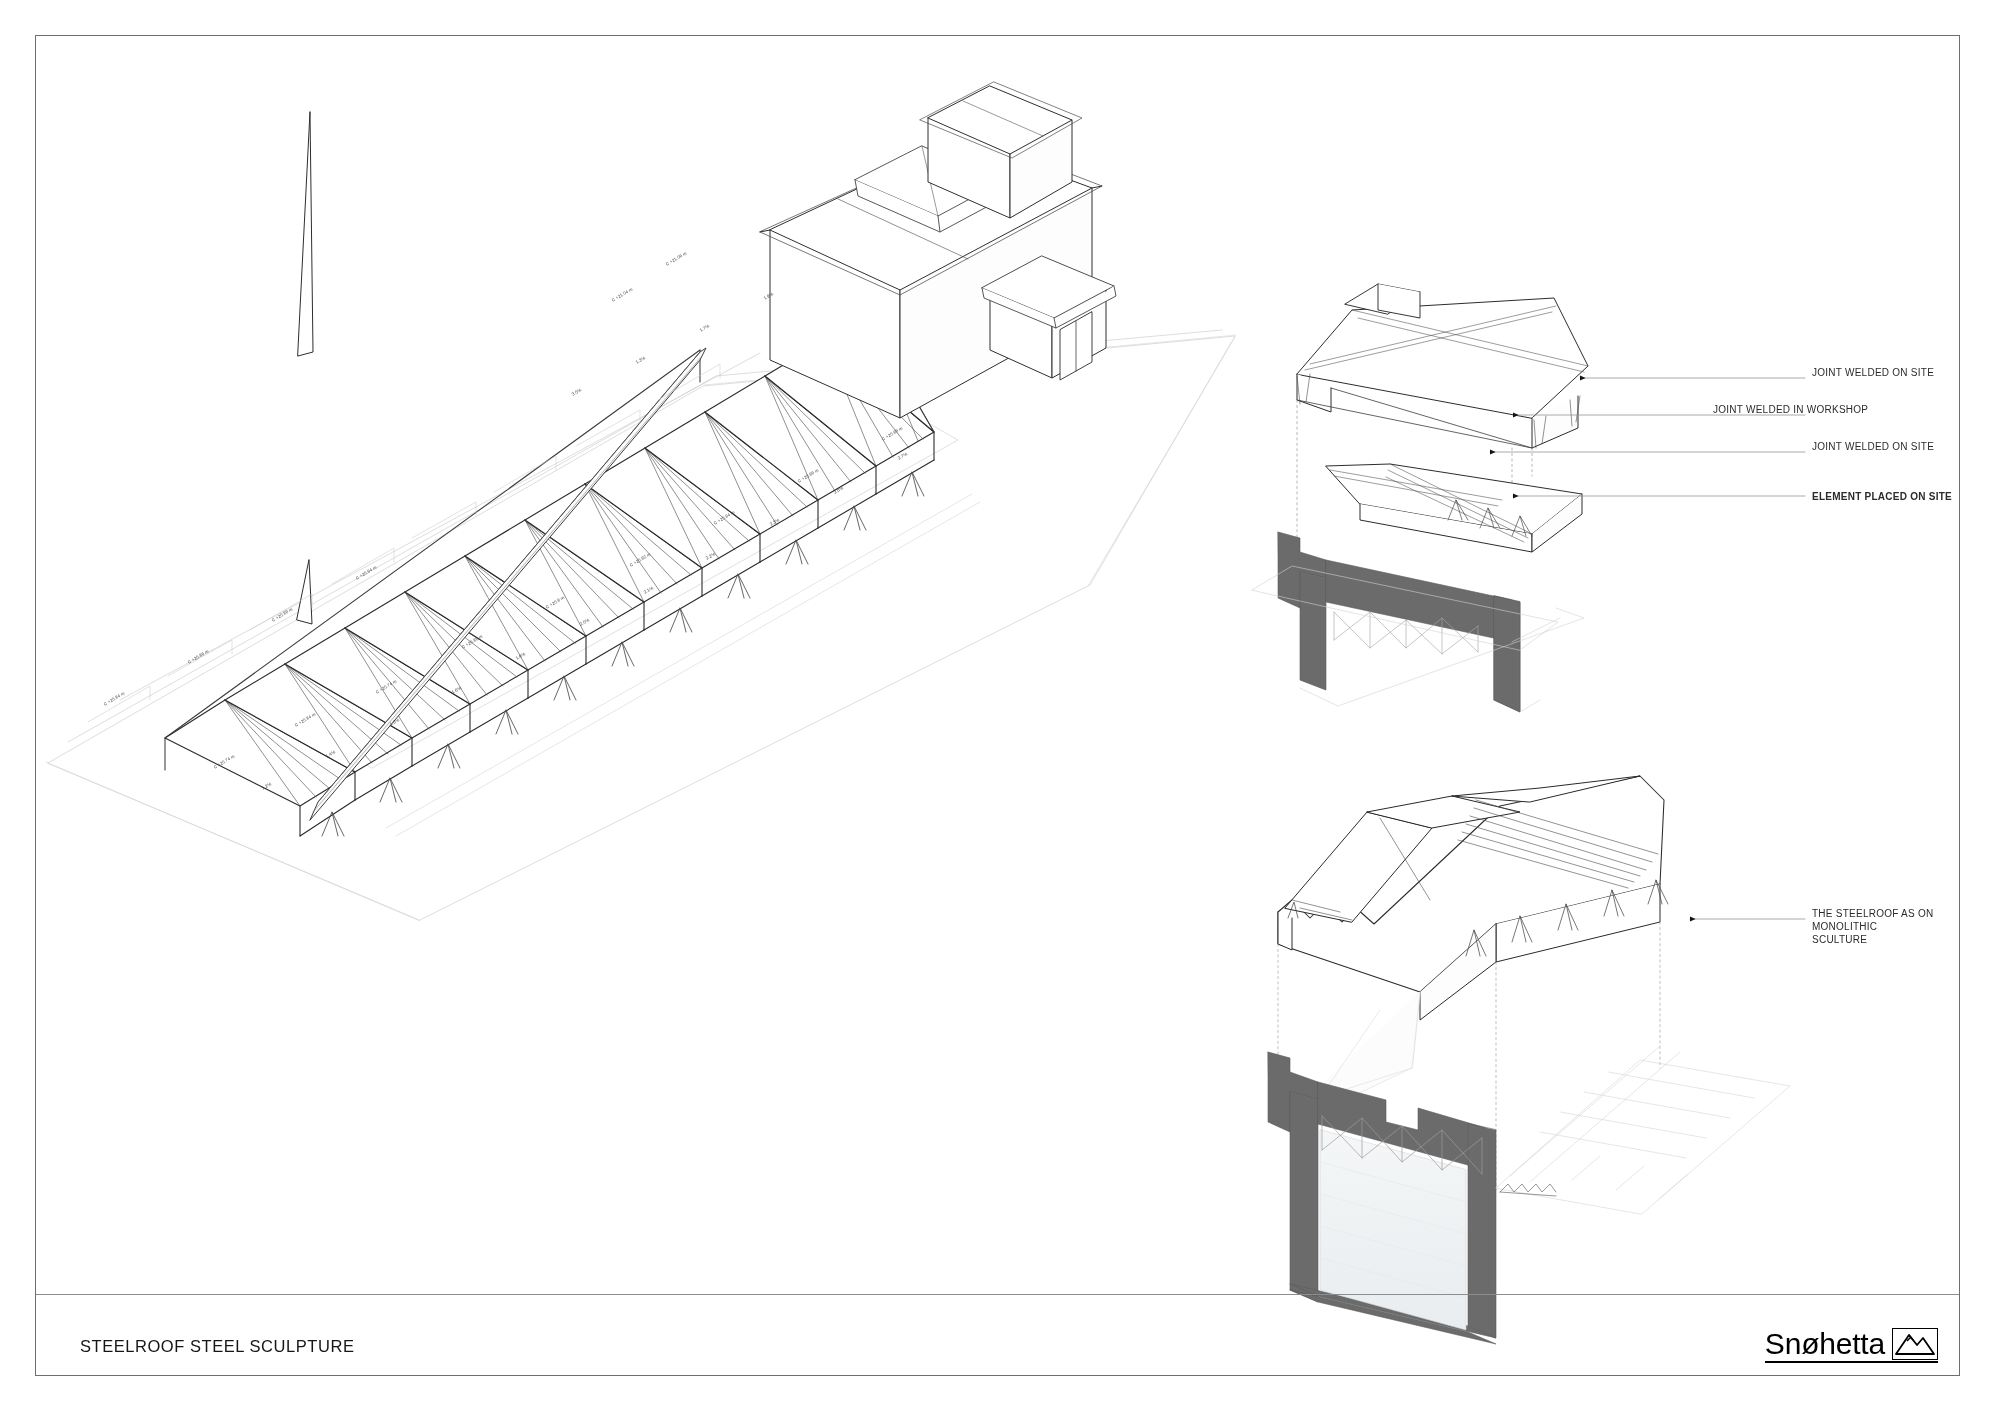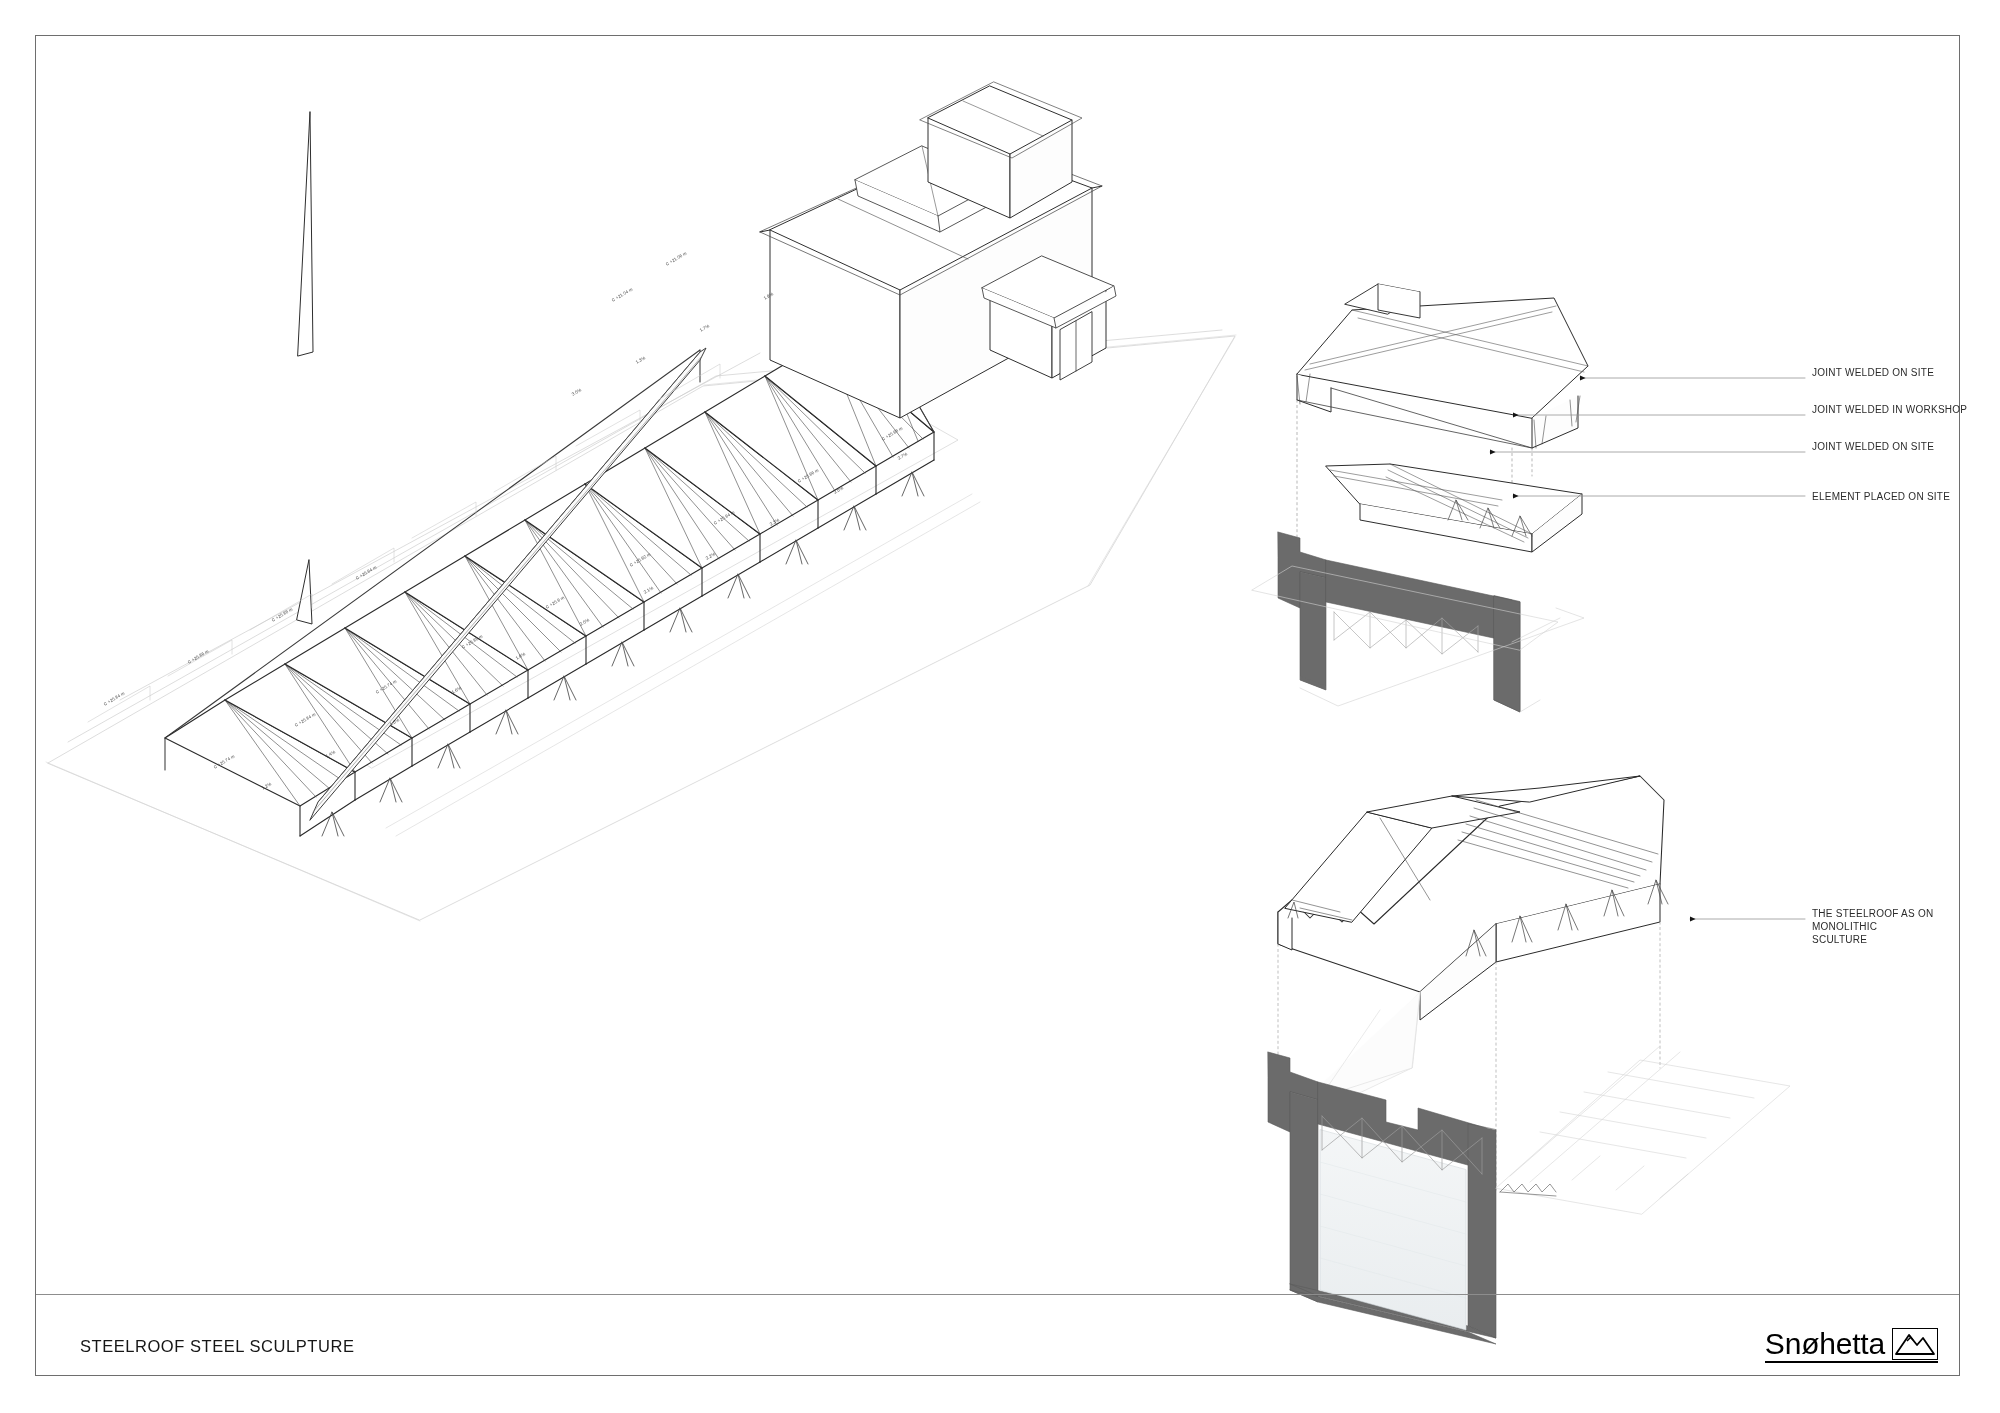--- a/index.html
+++ b/index.html
@@ -516,23 +516,23 @@
         <line x1="1805" y1="415" x2="1513" y2="415" marker-end="url(#arrowL)"></line>
         <line x1="1805" y1="452" x2="1490" y2="452" marker-end="url(#arrowL)"></line>
         <line x1="1805" y1="496" x2="1513" y2="496" marker-end="url(#arrowL)"></line>
         <line x1="1805" y1="919" x2="1690" y2="919" marker-end="url(#arrowL)"></line>
       </g>
 
     </g>
   </svg>
 
   <div class="anno" style="left:1812px;top:366px;">JOINT WELDED ON SITE</div>
-  <div class="anno" style="left:1812px;top:403px;">JOINT WELDED IN WORKSHOP</div>
+  <div class="anno" style="left:1713px;top:403px;">JOINT WELDED IN WORKSHOP</div>
   <div class="anno" style="left:1812px;top:440px;">JOINT WELDED ON SITE</div>
-  <div class="anno" style="left:1812px;top:490px;">ELEMENT PLACED ON SITE</div>
+  <div class="anno" style="left:1812px;top:490px;font-weight:bold;">ELEMENT PLACED ON SITE</div>
   <div class="anno" style="left:1812px;top:907px;">THE STEELROOF AS ON MONOLITHIC
 SCULTURE</div>
 
   <div class="micro" style="left:214px;top:765px;transform:rotate(-30deg);">C +20.74 m</div>
   <div class="micro" style="left:295px;top:723px;transform:rotate(-30deg);">C +20.84 m</div>
   <div class="micro" style="left:376px;top:690px;transform:rotate(-30deg);">C +20.74 m</div>
   <div class="micro" style="left:462px;top:645px;transform:rotate(-30deg);">C +20.88 m</div>
   <div class="micro" style="left:546px;top:605px;transform:rotate(-30deg);">C +20.9 m</div>
   <div class="micro" style="left:630px;top:563px;transform:rotate(-30deg);">C +20.92 m</div>
   <div class="micro" style="left:714px;top:521px;transform:rotate(-30deg);">C +20.94 m</div>

